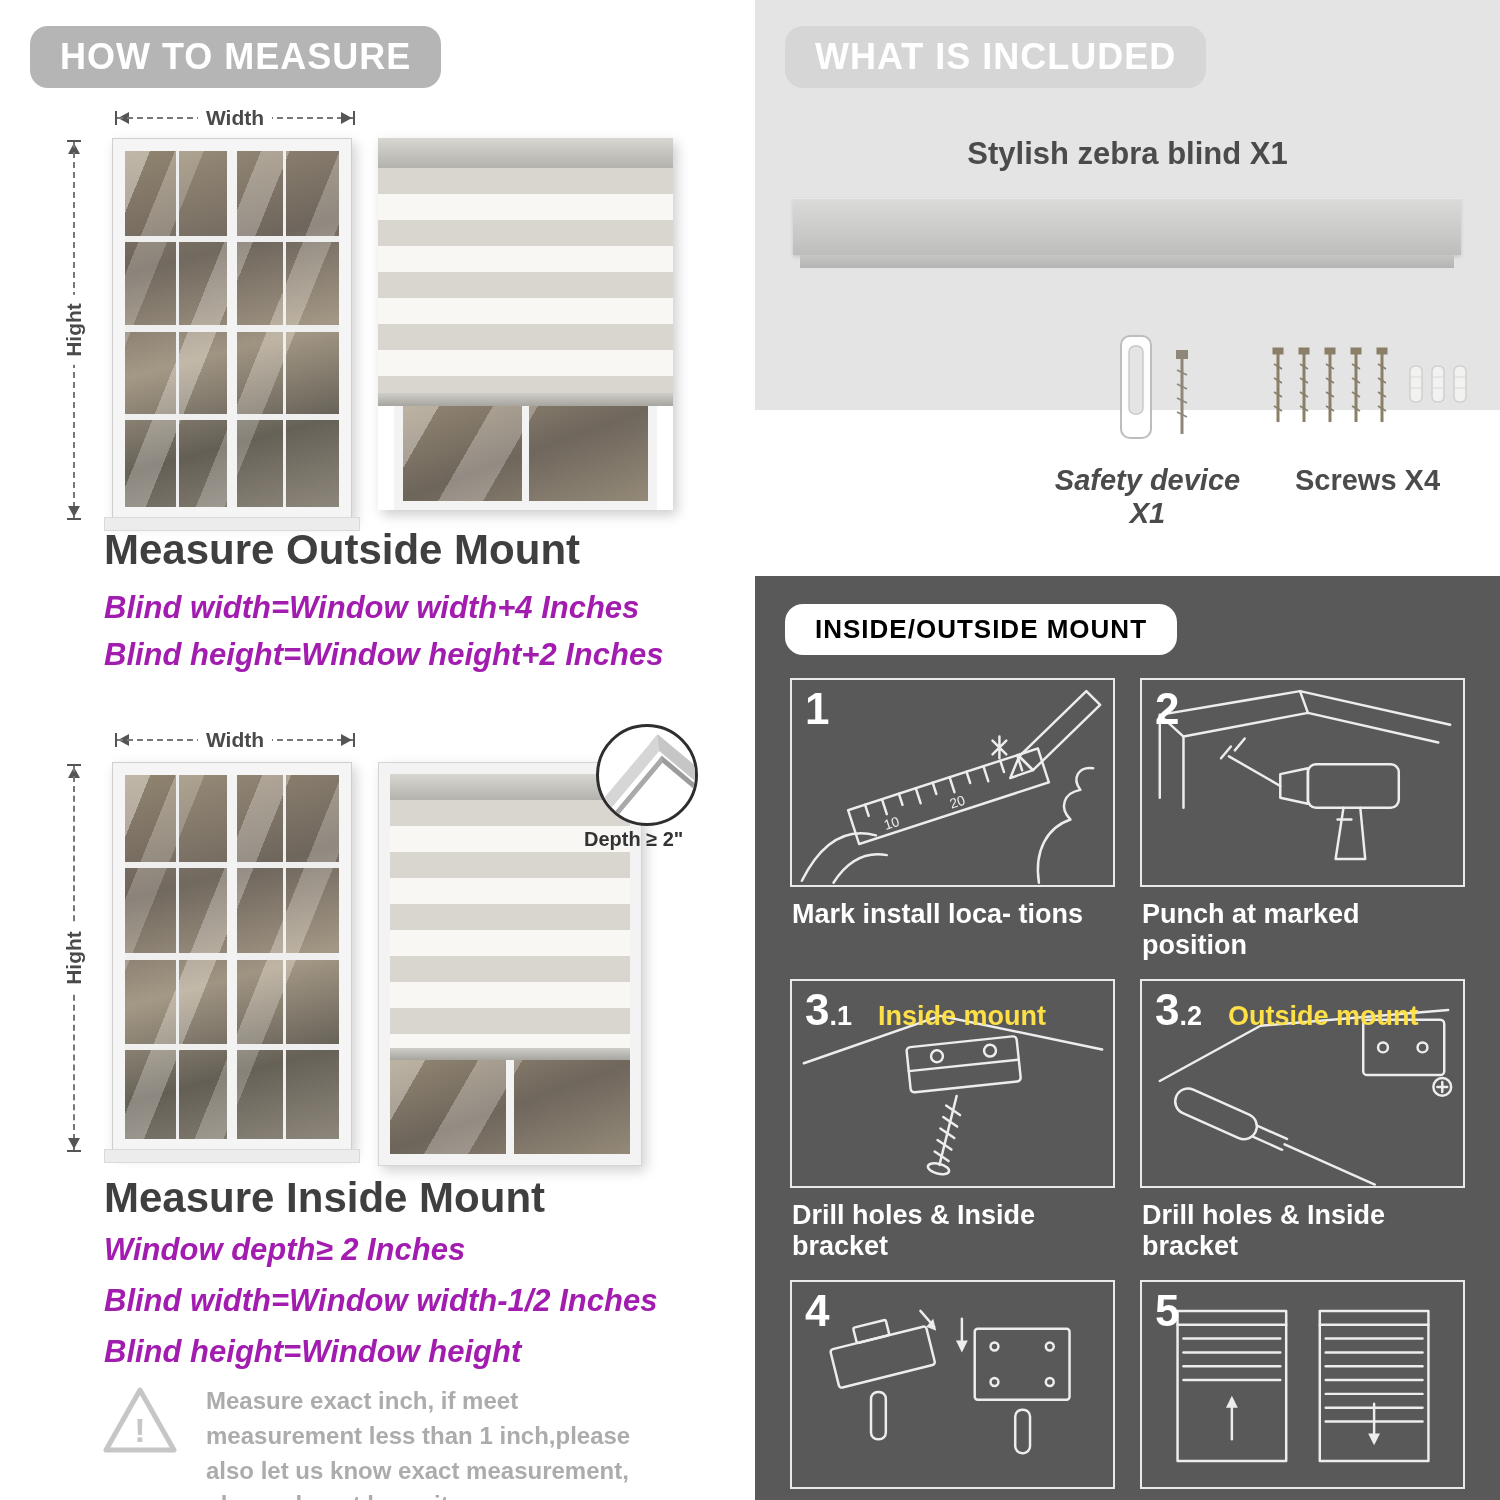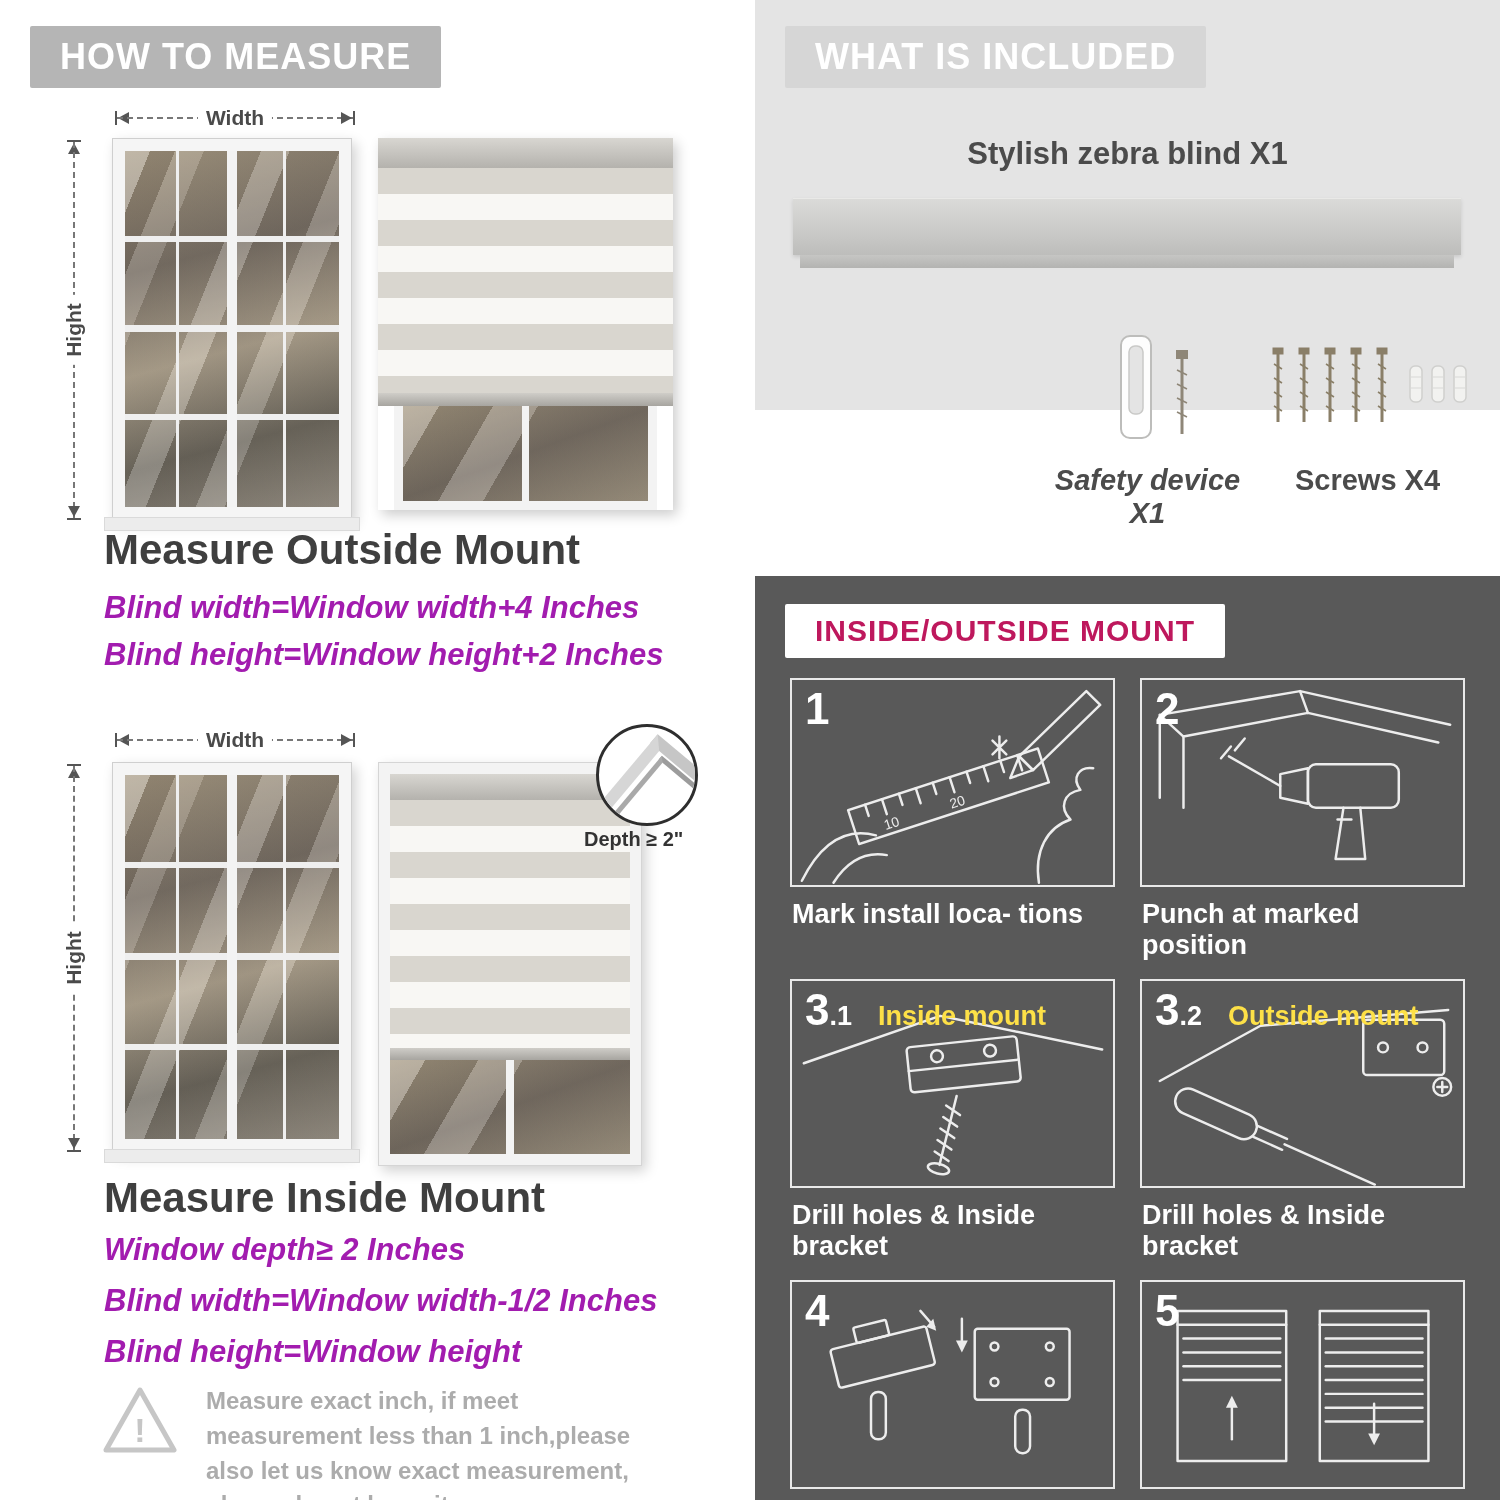--- a/index.html
+++ b/index.html
@@ -1,24 +1,24 @@
 <!DOCTYPE html>
 <html><head>
 <meta charset="utf-8">
 <style>
   html,body{margin:0;padding:0;background:#fff;}
   .canvas{position:relative;width:1500px;height:1500px;background:#ffffff;
           font-family:"Liberation Sans",sans-serif;overflow:hidden;}
 
   
   .badge{position:absolute;font-weight:bold;font-size:36px;letter-spacing:1px;
-         padding:10px 30px;border-radius:2px;white-space:nowrap;}
+         padding:10px 30px;border-radius:18px;white-space:nowrap;}
   .badge.gray{background:#b5b5b5;color:#ffffff;}
   .badge.light{background:#d6d6d6;color:#ffffff;}
-  .badge.white{background:#ffffff;color:#be185d;font-size:30px;}
+  .badge.white{background:#ffffff;color:#000000;font-size:26px;}
 
   
   .meas-h{position:absolute;height:16px;}
   .meas-h .line{position:absolute;top:7px;left:2px;right:2px;border-top:2px dashed #777;height:0;}
   .meas-h .tick{position:absolute;top:1px;width:2px;height:14px;background:#555;}
   .meas-h .tick.l{left:0;} .meas-h .tick.r{right:0;}
   .meas-h .head{position:absolute;top:2px;width:0;height:0;border-top:6px solid transparent;border-bottom:6px solid transparent;}
   .meas-h .head.left{left:3px;border-right:11px solid #555;}
   .meas-h .head.right{right:3px;border-left:11px solid #555;}
   .meas-h .hlabel{position:absolute;top:50%;left:50%;transform:translate(-50%,-50%);

